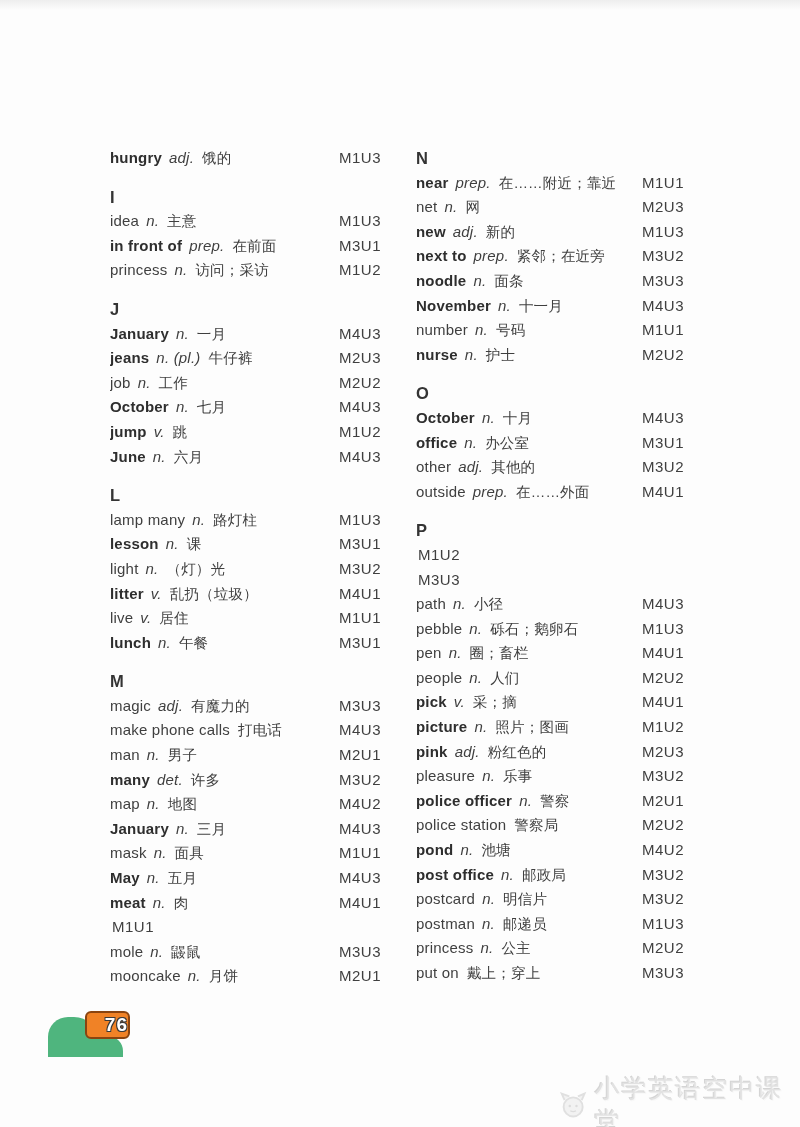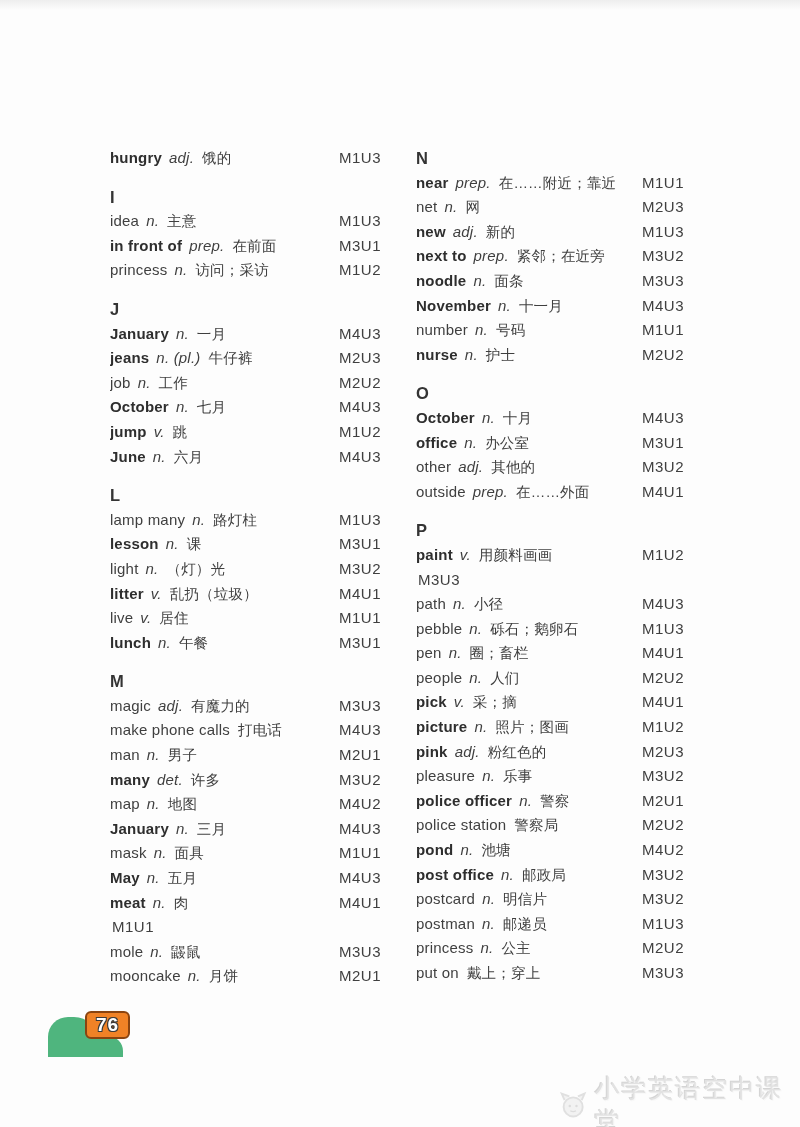--- a/index.html
+++ b/index.html
@@ -47,21 +47,21 @@
   }
   .mound-b {
     position:absolute; left:38px; top:19px; width:37px; height:21px;
     border-radius:0 15px 0 0;
   }
   .badge {
     position:absolute; left:85px; top:1011px;
     width:45px; height:28px;
     border-radius:6px;
     border:2px solid;
-    display:flex; align-items:center; justify-content:center;
+    display:flex; align-items:center; justify-content:flex-end;
     font-weight:bold; font-size:19px; color:#ffffff;
     text-shadow:-1px -1px 0 #3a3a3a, 1px -1px 0 #3a3a3a, -1px 1px 0 #3a3a3a, 1px 1px 0 #3a3a3a;
     letter-spacing:1px;
   }
   .watermark {
     position:absolute; left:556px; top:1072px;
     display:flex; align-items:center; gap:6px;
     font-size:25px; letter-spacing:2px;
     text-shadow:1px 1px 0 #f8f8f8, -1px -1px 0 #d4d4d4;
     user-select:none;
@@ -236,21 +236,20 @@
       <div class="entry">
         <span class="entry-text"><span class="word">other</span><span class="pos">adj.</span><span class="def">其他的</span></span>
         <span class="code">M3U2</span>
       </div>
       <div class="entry">
         <span class="entry-text"><span class="word">outside</span><span class="pos">prep.</span><span class="def">在……外面</span></span>
         <span class="code">M4U1</span>
       </div>
       <div class="letter">P</div>
       <div class="entry">
-        <span class="entry-text"><span class="word bold">paint</span><span class="pos">v.</span><span class="def">用颜料画画</span></span>
         <span class="code">M1U2</span>
       </div>
       <div class="entry">
         <span class="code">M3U3</span>
       </div>
       <div class="entry">
         <span class="entry-text"><span class="word">path</span><span class="pos">n.</span><span class="def">小径</span></span>
         <span class="code">M4U3</span>
       </div>
       <div class="entry">

